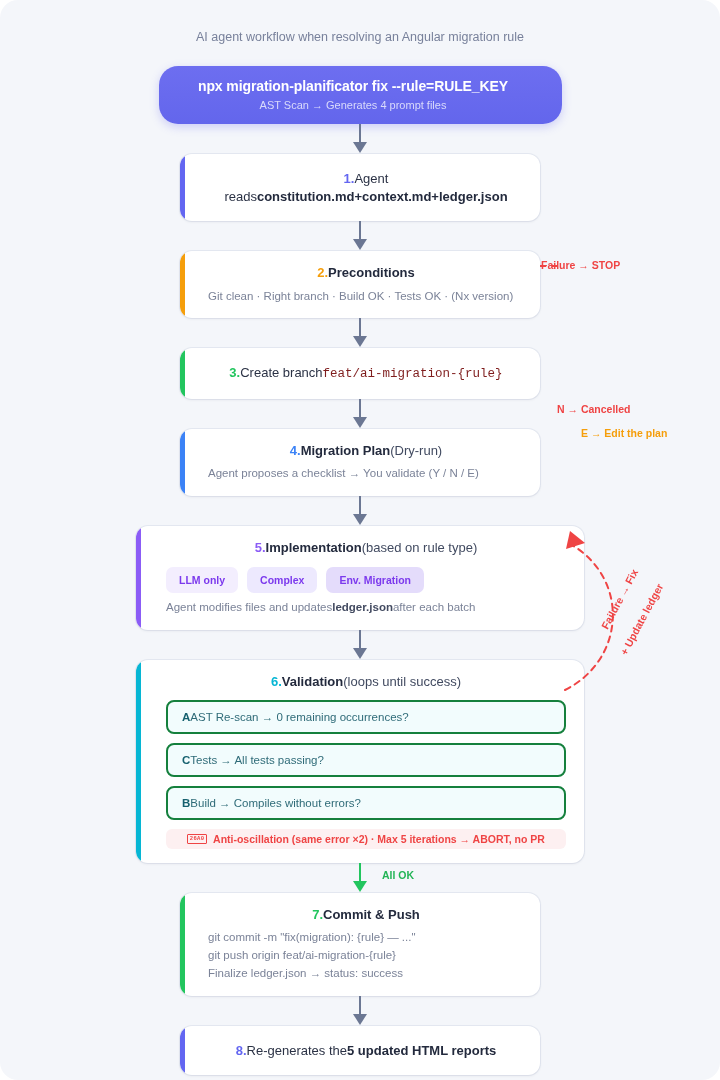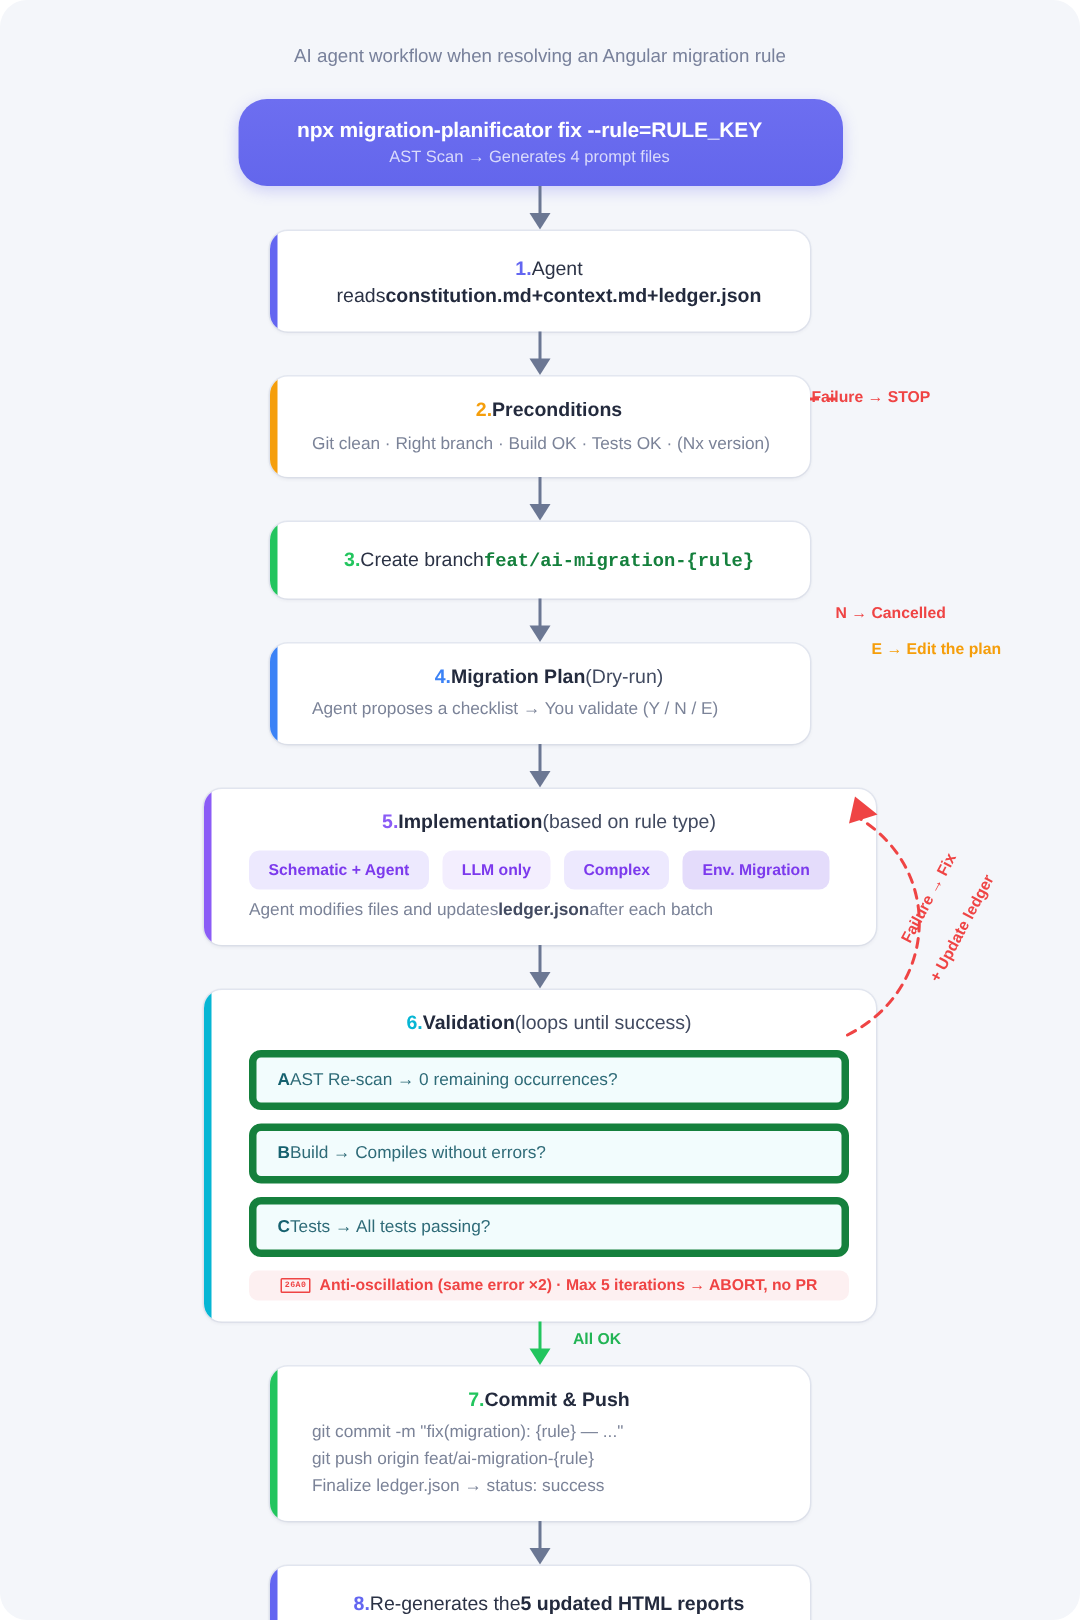--- a/index.html
+++ b/index.html
@@ -132,23 +132,22 @@
   .step-head {
     font-size: 13px;
     color: #2b3245;
     line-height: 1.35;
     text-align: center;
   }
   .num { font-weight: bold; }
   .strong { font-weight: bold; color: #232a3d; }
   .mono {
     font-family: "Liberation Mono", monospace;
-    color: #15803d;
+    color: #7f1d1d;
     font-size: 12.5px;
-    font-weight: bold;
   }
   .paren { color: #414a60; font-weight: normal; }
   .step-sub {
     font-size: 11.5px;
     color: #7b8398;
     margin-top: 6px;
     line-height: 1.5;
   }
 
   
@@ -165,21 +164,21 @@
     border-radius: 7px;
     padding: 7px 13px;
     white-space: nowrap;
   }
   .chip.alt { background: #f3eefe; }
   .chip.dark { background: #e4dcfb; }
 
   
   .vrow {
     background: #f2fcfd;
-    border: 5px solid #15803d;
+    border: 2px solid #15803d;
     border-radius: 8px;
     padding: 9px 14px;
     margin-top: 9px;
     font-size: 11.5px;
     color: #2f6b78;
   }
   .vrow .letter { font-weight: bold; color: #16616f; }
 
   .warn {
     margin-top: 9px;
@@ -337,21 +336,20 @@
     </div>
 
     <div class="row">
       <div class="card wide">
         <div class="accent" style="background:#8b5cf6"></div>
         <div class="card-inner">
           <div class="step-head">
             <span class="num" style="color:#8b5cf6">5.</span><span class="strong">Implementation</span><span class="paren">(based on rule type)</span>
           </div>
           <div class="chips">
-            <div class="chip">Schematic + Agent</div>
             <div class="chip alt">LLM only</div>
             <div class="chip">Complex</div>
             <div class="chip dark">Env. Migration</div>
           </div>
           <div class="step-sub">
             <span>Agent modifies files and updates</span><span style="font-weight:bold;color:#434b61">ledger.json</span><span>after each batch</span>
           </div>
         </div>
       </div>
     </div>
@@ -366,24 +364,24 @@
         <div class="accent" style="background:#06b6d4"></div>
         <div class="card-inner">
           <div class="step-head">
             <span class="num" style="color:#06b6d4">6.</span><span class="strong">Validation</span><span class="paren">(loops until success)</span>
           </div>
 
           <div class="vrow">
             <span class="letter">A</span><span>AST Re-scan → 0 remaining occurrences?</span>
           </div>
           <div class="vrow">
+            <span class="letter">C</span><span>Tests → All tests passing?</span>
+          </div>
+          <div class="vrow">
             <span class="letter">B</span><span>Build → Compiles without errors?</span>
-          </div>
-          <div class="vrow">
-            <span class="letter">C</span><span>Tests → All tests passing?</span>
           </div>
 
           <div class="warn">
             <span class="tofu">26A0</span>
             <span>Anti-oscillation (same error ×2) · Max 5 iterations → ABORT, no PR</span>
           </div>
         </div>
       </div>
     </div>
 

